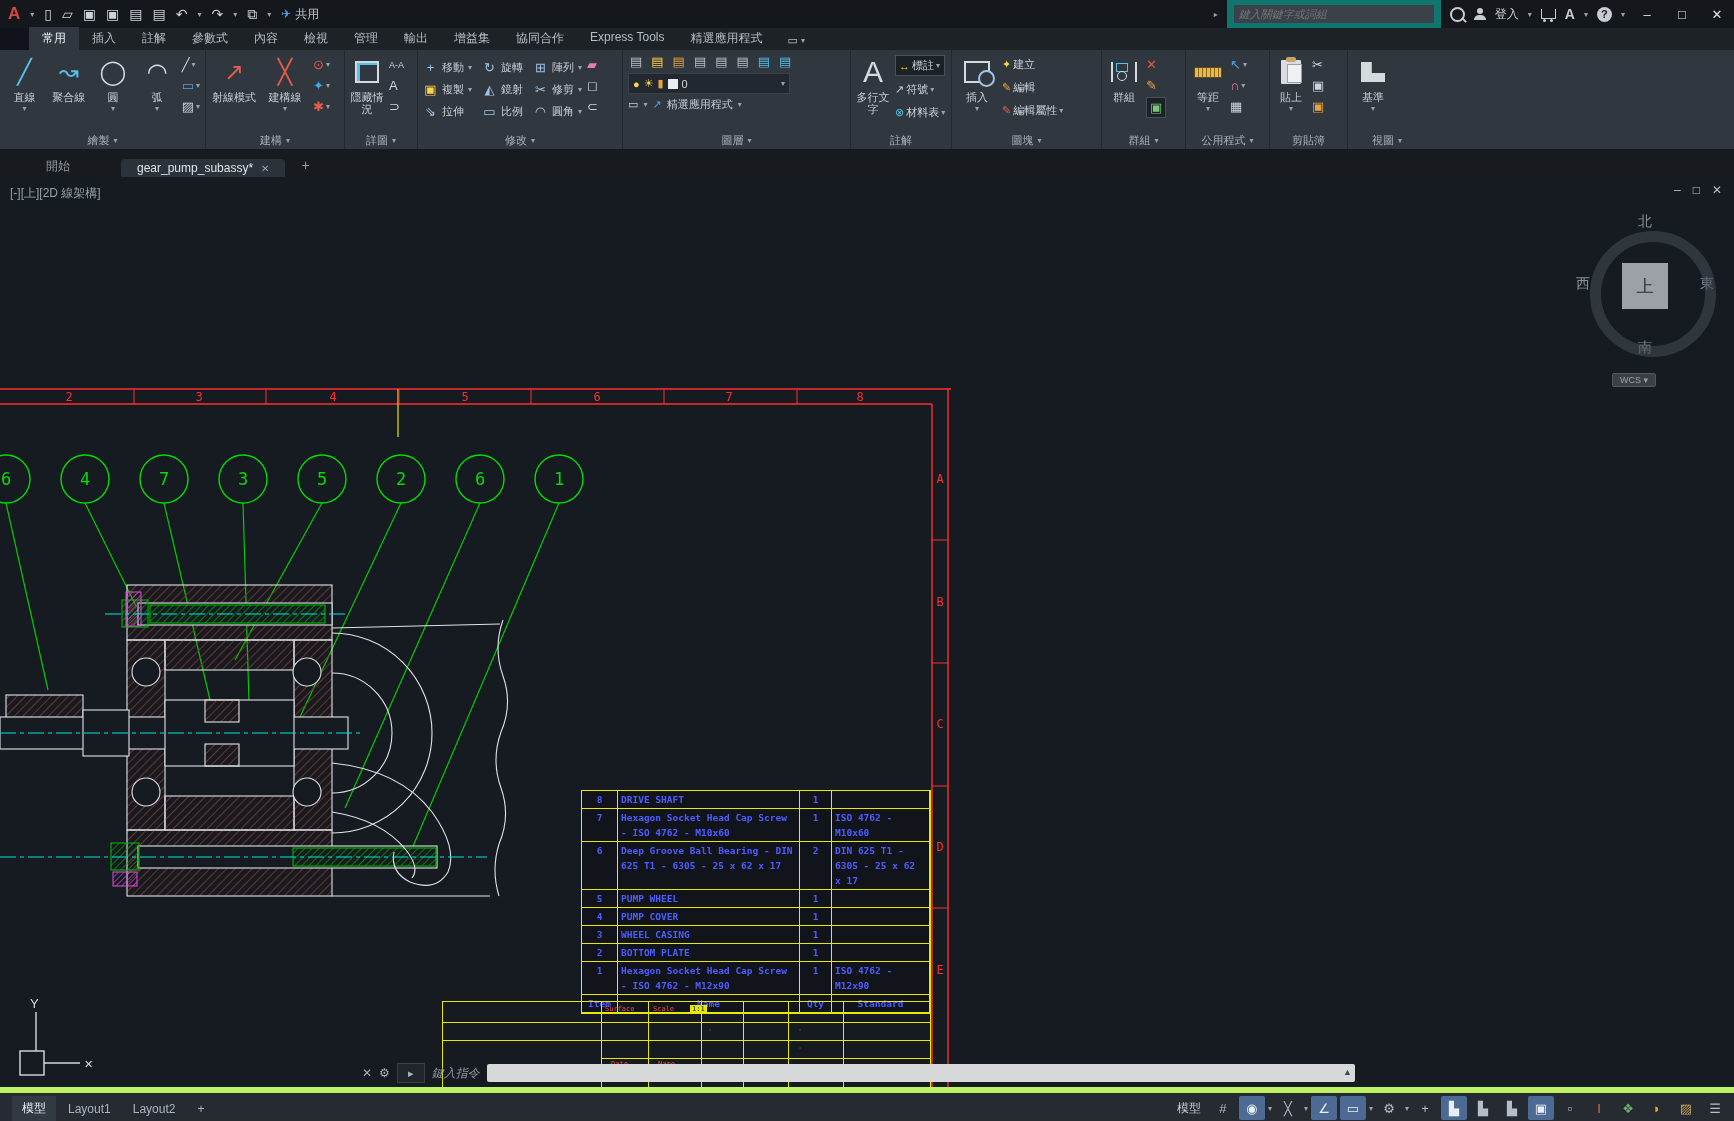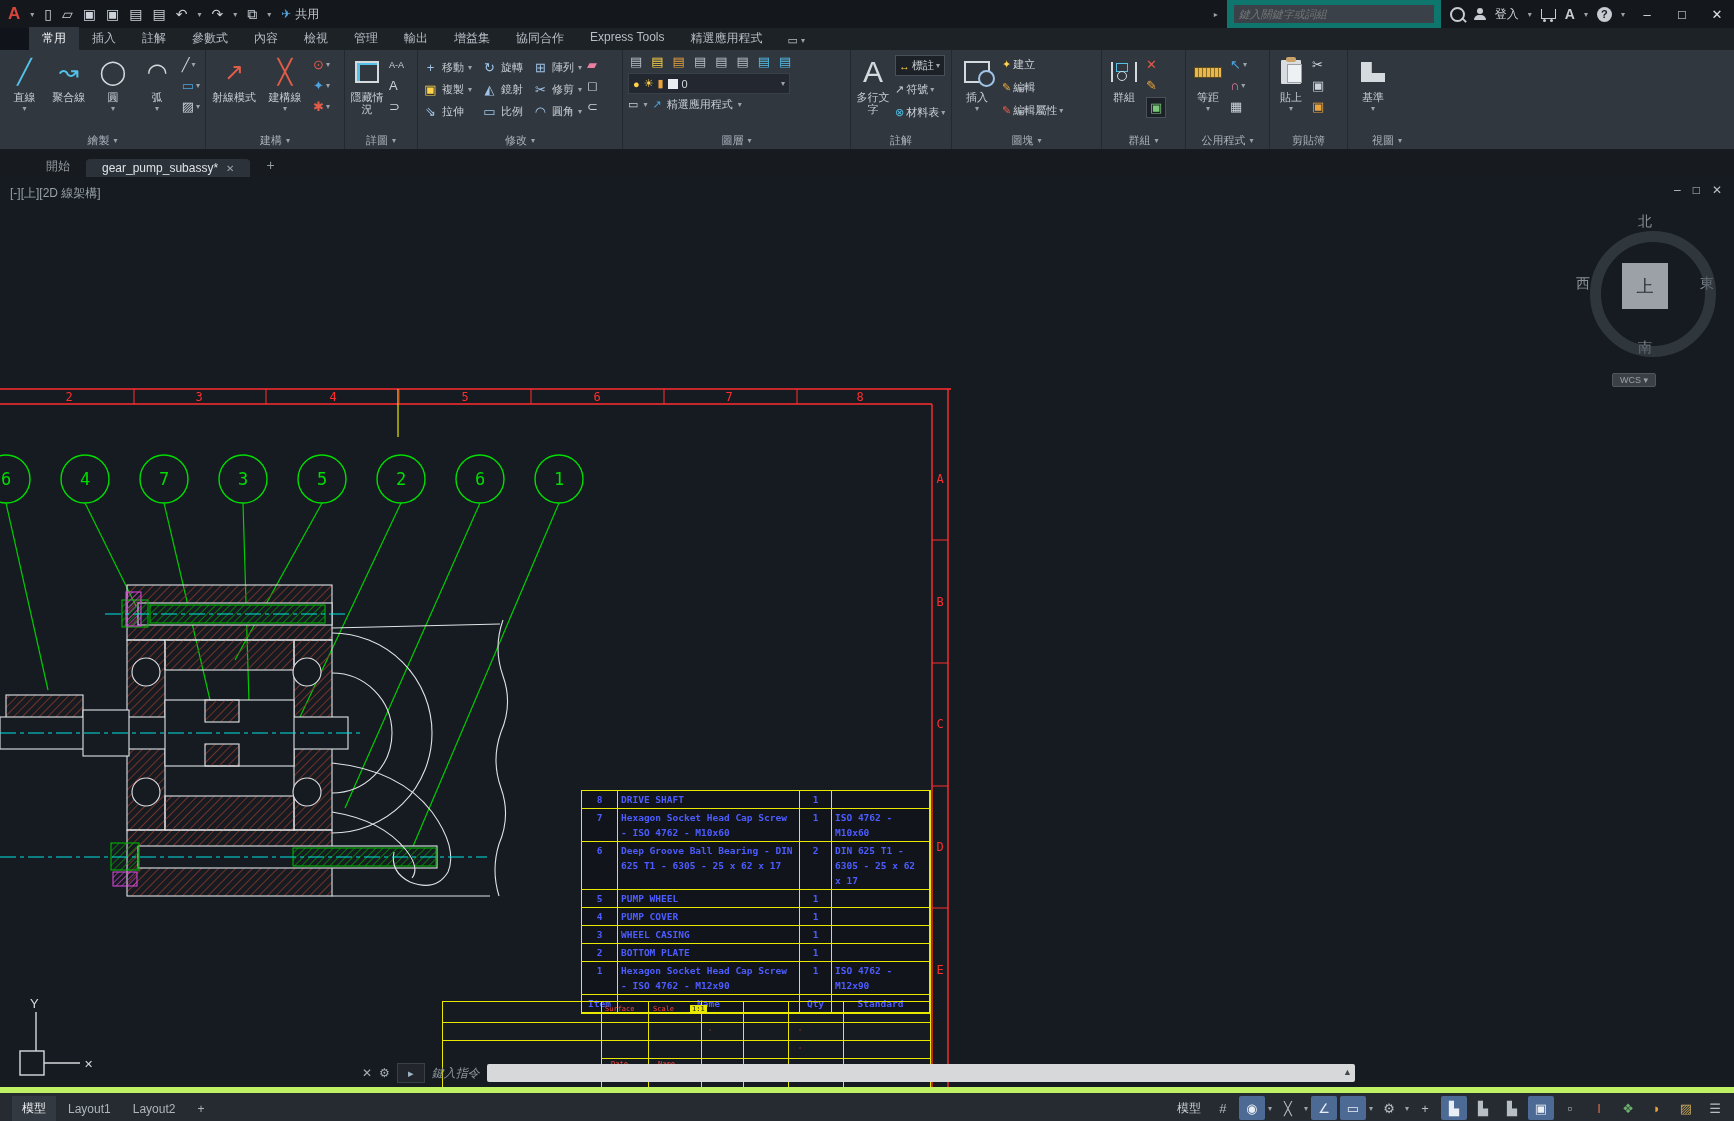--- a/index.html
+++ b/index.html
@@ -59,21 +59,21 @@
   .i-L{width:24px;height:20px;background:#d5dade;clip-path:polygon(0 0,45% 0,45% 55%,100% 55%,100% 100%,0 100%);}
   .i-ruler{width:26px;height:9px;background:repeating-linear-gradient(90deg,#e8b84b 0 3px,#8a6a20 3px 4px);border:1px solid #5c4a18;}
   .i-ins{width:22px;height:18px;border:2px solid #d5dade;position:relative;}
   .i-ins::after{content:"";position:absolute;right:-7px;bottom:-6px;width:13px;height:13px;border-radius:50%;border:2px solid #9fc4e8;background:#31373e;}
   .i-grp{width:22px;height:20px;border-left:2px solid #d5dade;border-right:2px solid #d5dade;position:relative;}
   .i-grp::before{content:"";position:absolute;left:3px;top:1px;width:10px;height:7px;border:1.5px solid #54c1e8;}
   .i-grp::after{content:"";position:absolute;left:4px;bottom:1px;width:8px;height:8px;border-radius:50%;border:1.5px solid #d5dade;}
   
   #filetabs{position:absolute;top:149px;left:0;right:0;height:28px;background:#171b20;display:flex;align-items:flex-end;padding-left:30px;}
   .ftab{padding:2px 16px;font-size:12px;color:#939aa1;border-radius:4px 4px 0 0;}
-  .ftab.active{background:#2c3239;color:#dfe3e7;display:flex;gap:8px;align-items:center;}
+  .ftab.active{background:#2c3239;color:#dfe3e7;display:flex;gap:8px;align-items:center;margin-left:35px;}
   .fplus{margin-left:10px;color:#939aa1;font-size:14px;padding:4px 6px;}
   
   #viewport{position:absolute;top:177px;left:0;height:910px;width:1734px;background:#161b21;}
   #vplabel{position:absolute;left:10px;top:8px;color:#98a0a8;font-size:12px;}
   #vpwin{position:absolute;right:12px;top:6px;color:#b9c0c7;font-size:12px;display:flex;gap:12px;}
   #cad{position:absolute;left:0;top:0;}
   
   #plist{position:absolute;left:581px;top:613px;width:348px;display:grid;
     grid-template-columns:36px 182px 32px 98px;border:1px solid #e8e800;background:rgba(10,12,16,.35);}
   .pc{border-right:1px solid #e8e800;border-bottom:1px solid #e8e800;color:#4d5cff;

